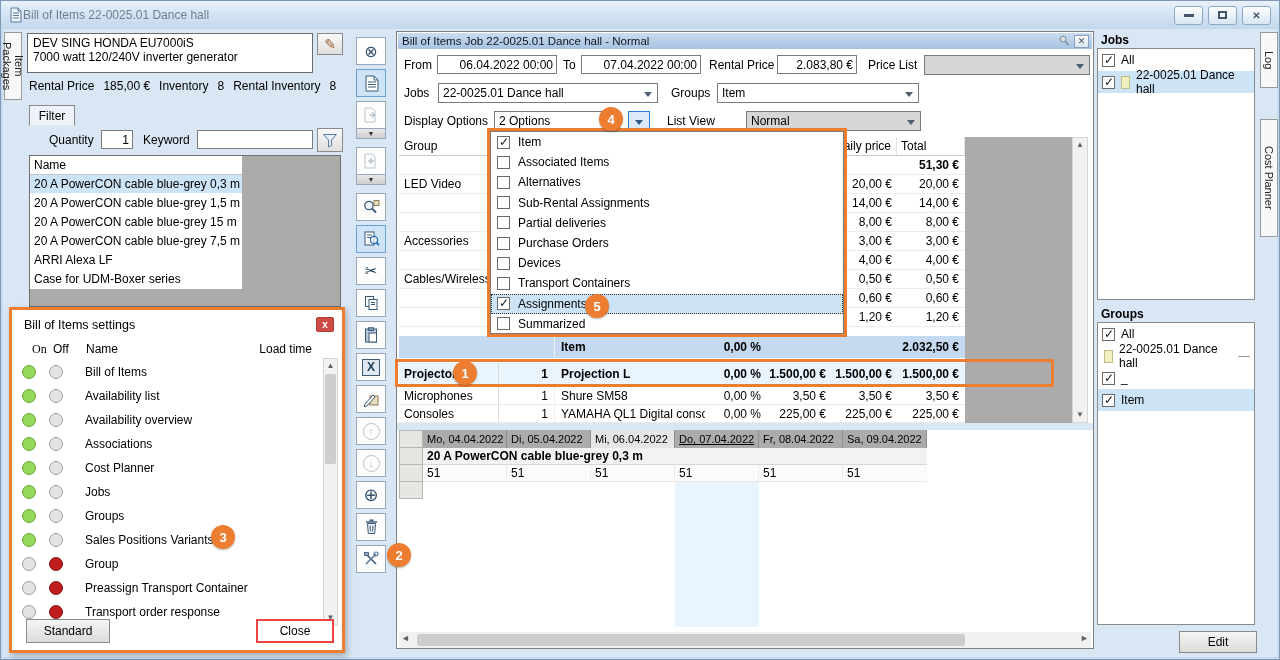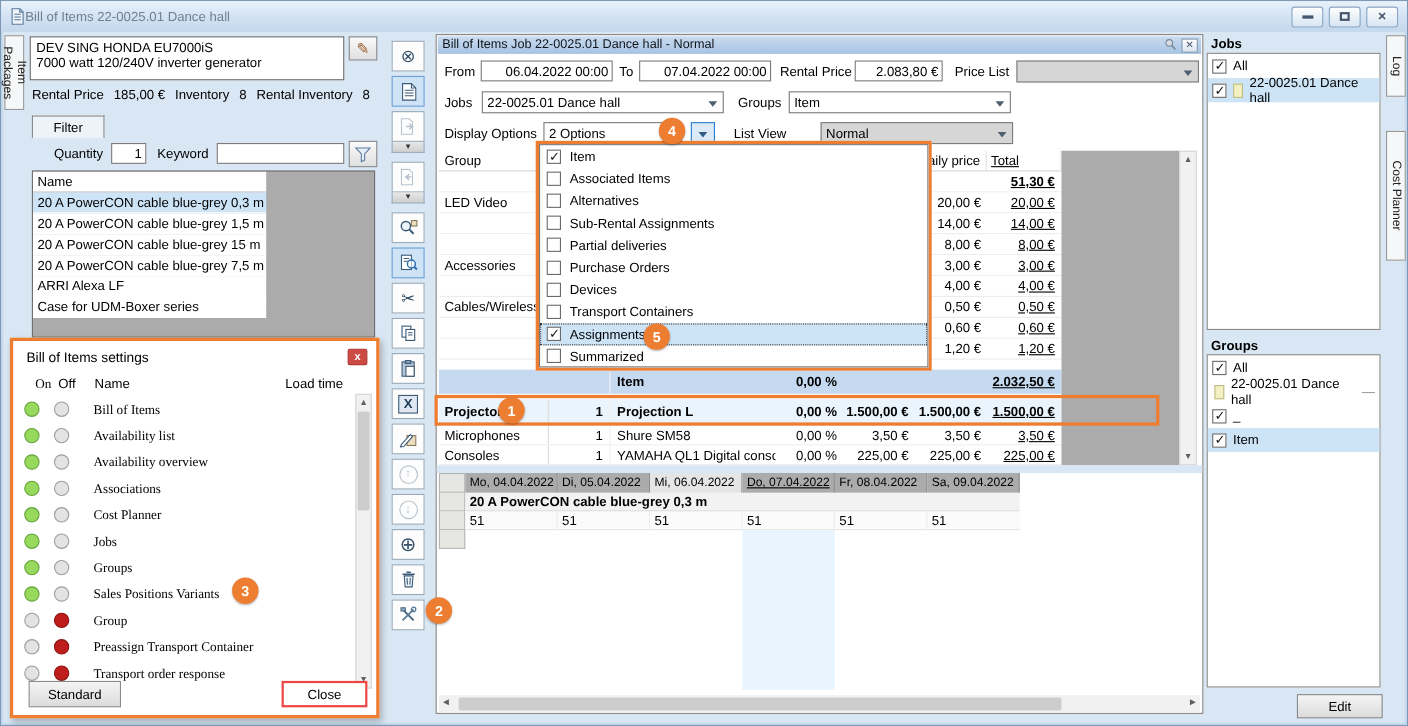--- a/index.html
+++ b/index.html
@@ -32,21 +32,21 @@
   .il-row { height:19px; line-height:19px; width:212px; background:#fff; padding-left:4px; white-space:nowrap;
     border-bottom:1px solid #fff; overflow:hidden; }
   .il-row.header { border-bottom:1px solid #c6c6c6; }
   .il-row.sel { background:#cde4f7; }
 
   
   #settings { background:#fff; border:3px solid #ED7D31; box-shadow:2px 3px 6px rgba(0,0,0,.25); }
   .radio { display:inline-block; width:14px; height:14px; border-radius:50%; border:1px solid #9d9d9d; background:#e3e3e3; }
   .radio.green { background:#97d95c; border-color:#65a33c; }
   .radio.red { background:#bf1d1d; border-color:#8c1212; }
-  .sd-row { display:flex; align-items:center; height:24px;font-family:Liberation Serif, serif; }
+  .sd-row { display:flex; align-items:center; height:24px; }
   .sd-close { background:#cd4b45; color:#fff; border:1px solid #b03a35; border-radius:2px;
     width:18px; height:15px; font-size:10px; line-height:13px; text-align:center; font-weight:bold; }
   .btn { border:1px solid #8a8a8a; background:linear-gradient(180deg,#f4f4f4,#dcdcdc);
     display:flex; align-items:center; justify-content:center; font-size:12px; }
   .btn.focused { border:2px solid #ef4444; background:#fff;margin-top:48px; }
 
   
   .sb { background:#f1f1f1; border:1px solid #d5d5d5; }
   .sb-arrow { position:absolute; width:100%; text-align:center; color:#606060; font-size:8px; line-height:14px; }
   .sb-thumb { position:absolute; background:#cdcdcd; border-radius:2px; }
@@ -73,21 +73,21 @@
 
   
   .tr { position:absolute; left:2px; width:566px; display:flex; border-bottom:1px solid #ececec; background:#fff; }
   .td { height:100%; line-height:inherit; overflow:hidden; white-space:nowrap; }
   .c-group { width:100px; padding-left:5px; border-right:1px solid #dcdcdc; }
   .c-qty   { width:56px;  text-align:right; padding-right:6px; border-right:1px solid #f0f0f0; }
   .c-name  { width:150px; padding-left:6px; }
   .c-disc  { width:60px;  text-align:right; padding-right:4px; }
   .c-price { width:66px;  text-align:right; padding-right:5px; }
   .c-daily { width:66px;  text-align:right; padding-right:5px; }
-  .c-total { width:68px;  text-align:right; padding-right:6px;text-decoration:underline; }
+  .c-total { width:68px;  text-align:right; padding-right:6px; }
   .thead { font-weight:normal; border-bottom:1px solid #c9c9c9; }
   .thead .td { border-right:1px solid #e3e3e3; }
 
   
   #dd-box { position:absolute; left:486px; top:127px; width:360px; height:209px; border:3px solid #ED7D31;
     background:#fff; z-index:30; }
   #dd-list { position:absolute; inset:0; border:1px solid #7a7a7a; background:#fff; overflow:hidden; }
   .dd-opt { display:flex; align-items:center; height:20.2px; padding-left:6px; gap:8px; }
   .dd-opt.sel { background:#cde4f7; outline:1px dotted #333; outline-offset:-1px; }
   .cb { display:inline-block; width:13px; height:13px; border:1px solid #6a6a6a; background:#fff; position:relative; flex:none; }
@@ -153,21 +153,21 @@
   </div>
   <div class="stats abs" style="left:28px;top:78px;">
     <span>Rental Price</span>
     <span>185,00 €</span>
     <span>Inventory</span>
     <span>8</span>
     <span>Rental Inventory</span>
     <span>8</span>
   </div>
 
-  <div class="tab-label abs" style="left:28px;top:104px;width:66px;height:21px;">Filter</div>
+  <div class="tab-label abs" style="left:28px;top:104px;width:46px;height:21px;">Filter</div>
   <span class="lbl" style="left:48px;top:130px;">Quantity</span>
   <input class="fld abs" style="left: 100px; top: 129px; width: 32px; text-align: right;" value="1">
   <span class="lbl" style="left:142px;top:130px;">Keyword</span>
   <input class="fld abs" style="left: 196px; top: 129px; width: 116px;" value="">
   <div class="small-btn abs" style="left:316px;top:127px;width:26px;height:24px;">
     <svg width="16" height="15" viewBox="0 0 16 15">
         <path d="M1.5 1.5h13l-5 5.5v5.5l-3 1.5V7z" fill="#e8eef5" stroke="#5b7da0"></path>
       </svg>
   </div>
 

